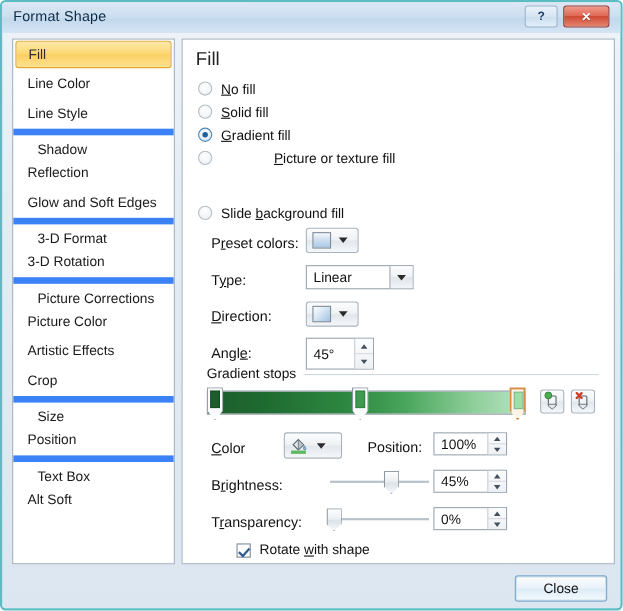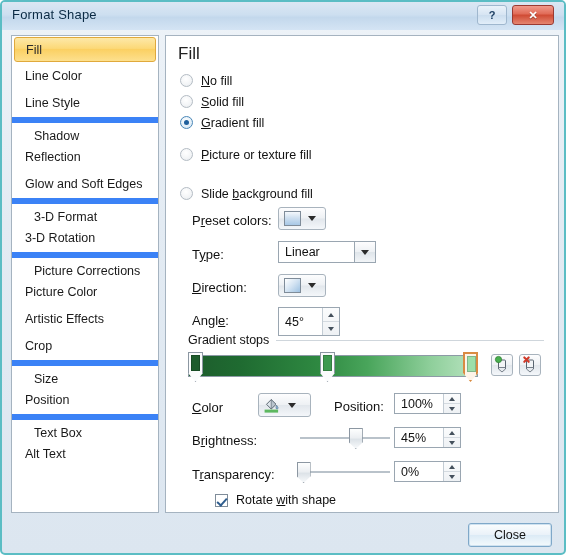--- a/index.html
+++ b/index.html
@@ -261,40 +261,40 @@
     <div class="side-item">Glow and Soft Edges</div>
     <div class="side-item sep">3-D Format</div>
     <div class="side-item">3-D Rotation</div>
     <div class="side-item sep">Picture Corrections</div>
     <div class="side-item">Picture Color</div>
     <div class="side-item">Artistic Effects</div>
     <div class="side-item">Crop</div>
     <div class="side-item sep">Size</div>
     <div class="side-item">Position</div>
     <div class="side-item sep">Text Box</div>
-    <div class="side-item">Alt Text</div>
+    <div class="side-item">Alt Soft</div>
   </div>
 
   <div class="panel">
 
     <div class="panel-title">Fill</div>
 
     <div class="radio-row" style="top:34px;">
       <span class="radio"></span>
       <span class="radio-lbl"><span class="ak">N</span><span>o fill</span></span>
     </div>
     <div class="radio-row" style="top:55px;">
       <span class="radio"></span>
       <span class="radio-lbl"><span class="ak">S</span><span>olid fill</span></span>
     </div>
     <div class="radio-row" style="top:76px;">
       <span class="radio on"></span>
       <span class="radio-lbl"><span class="ak">G</span><span>radient fill</span></span>
     </div>
-    <div class="radio-row" style="top:108px;">
+    <div class="radio-row" style="top:97px;gap:48px;">
       <span class="radio"></span>
       <span class="radio-lbl"><span class="ak">P</span><span>icture or texture fill</span></span>
     </div>
     <div class="radio-row" style="top:147px;">
       <span class="radio"></span>
       <span class="radio-lbl"><span>Slide </span><span class="ak">b</span><span>ackground fill</span></span>
     </div>
 
     <div class="flabel" style="left:26px;top:177px;"><span>P</span><span class="ak">r</span><span>eset colors:</span></div>
     <div class="cbtn" style="left:112px;top:171px;width:48px;height:23px;">

